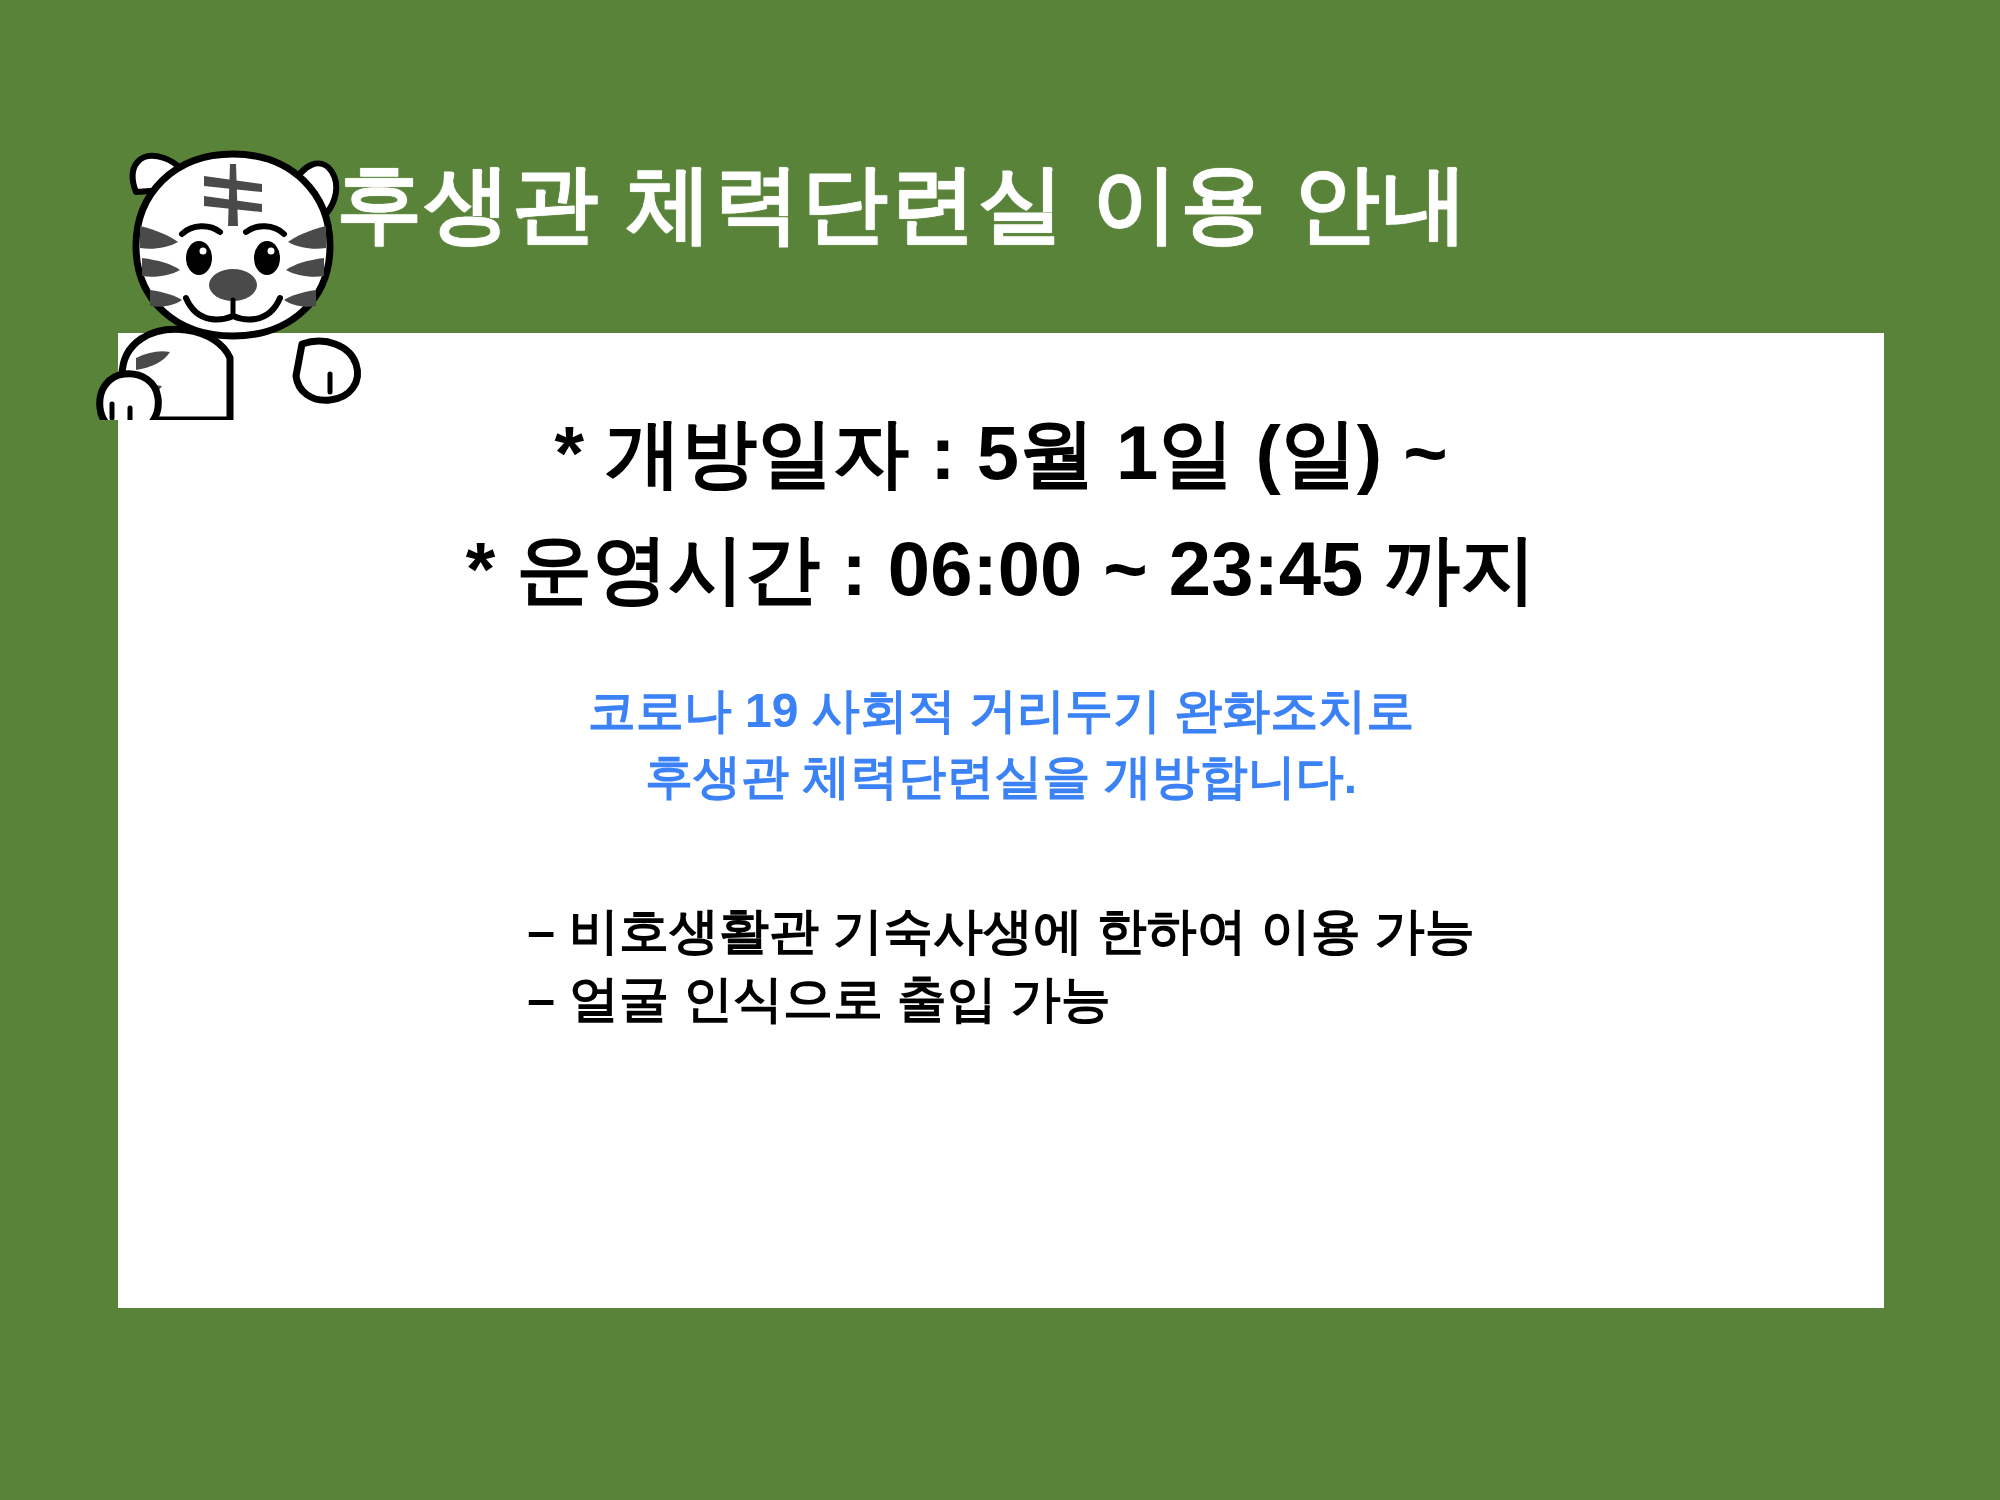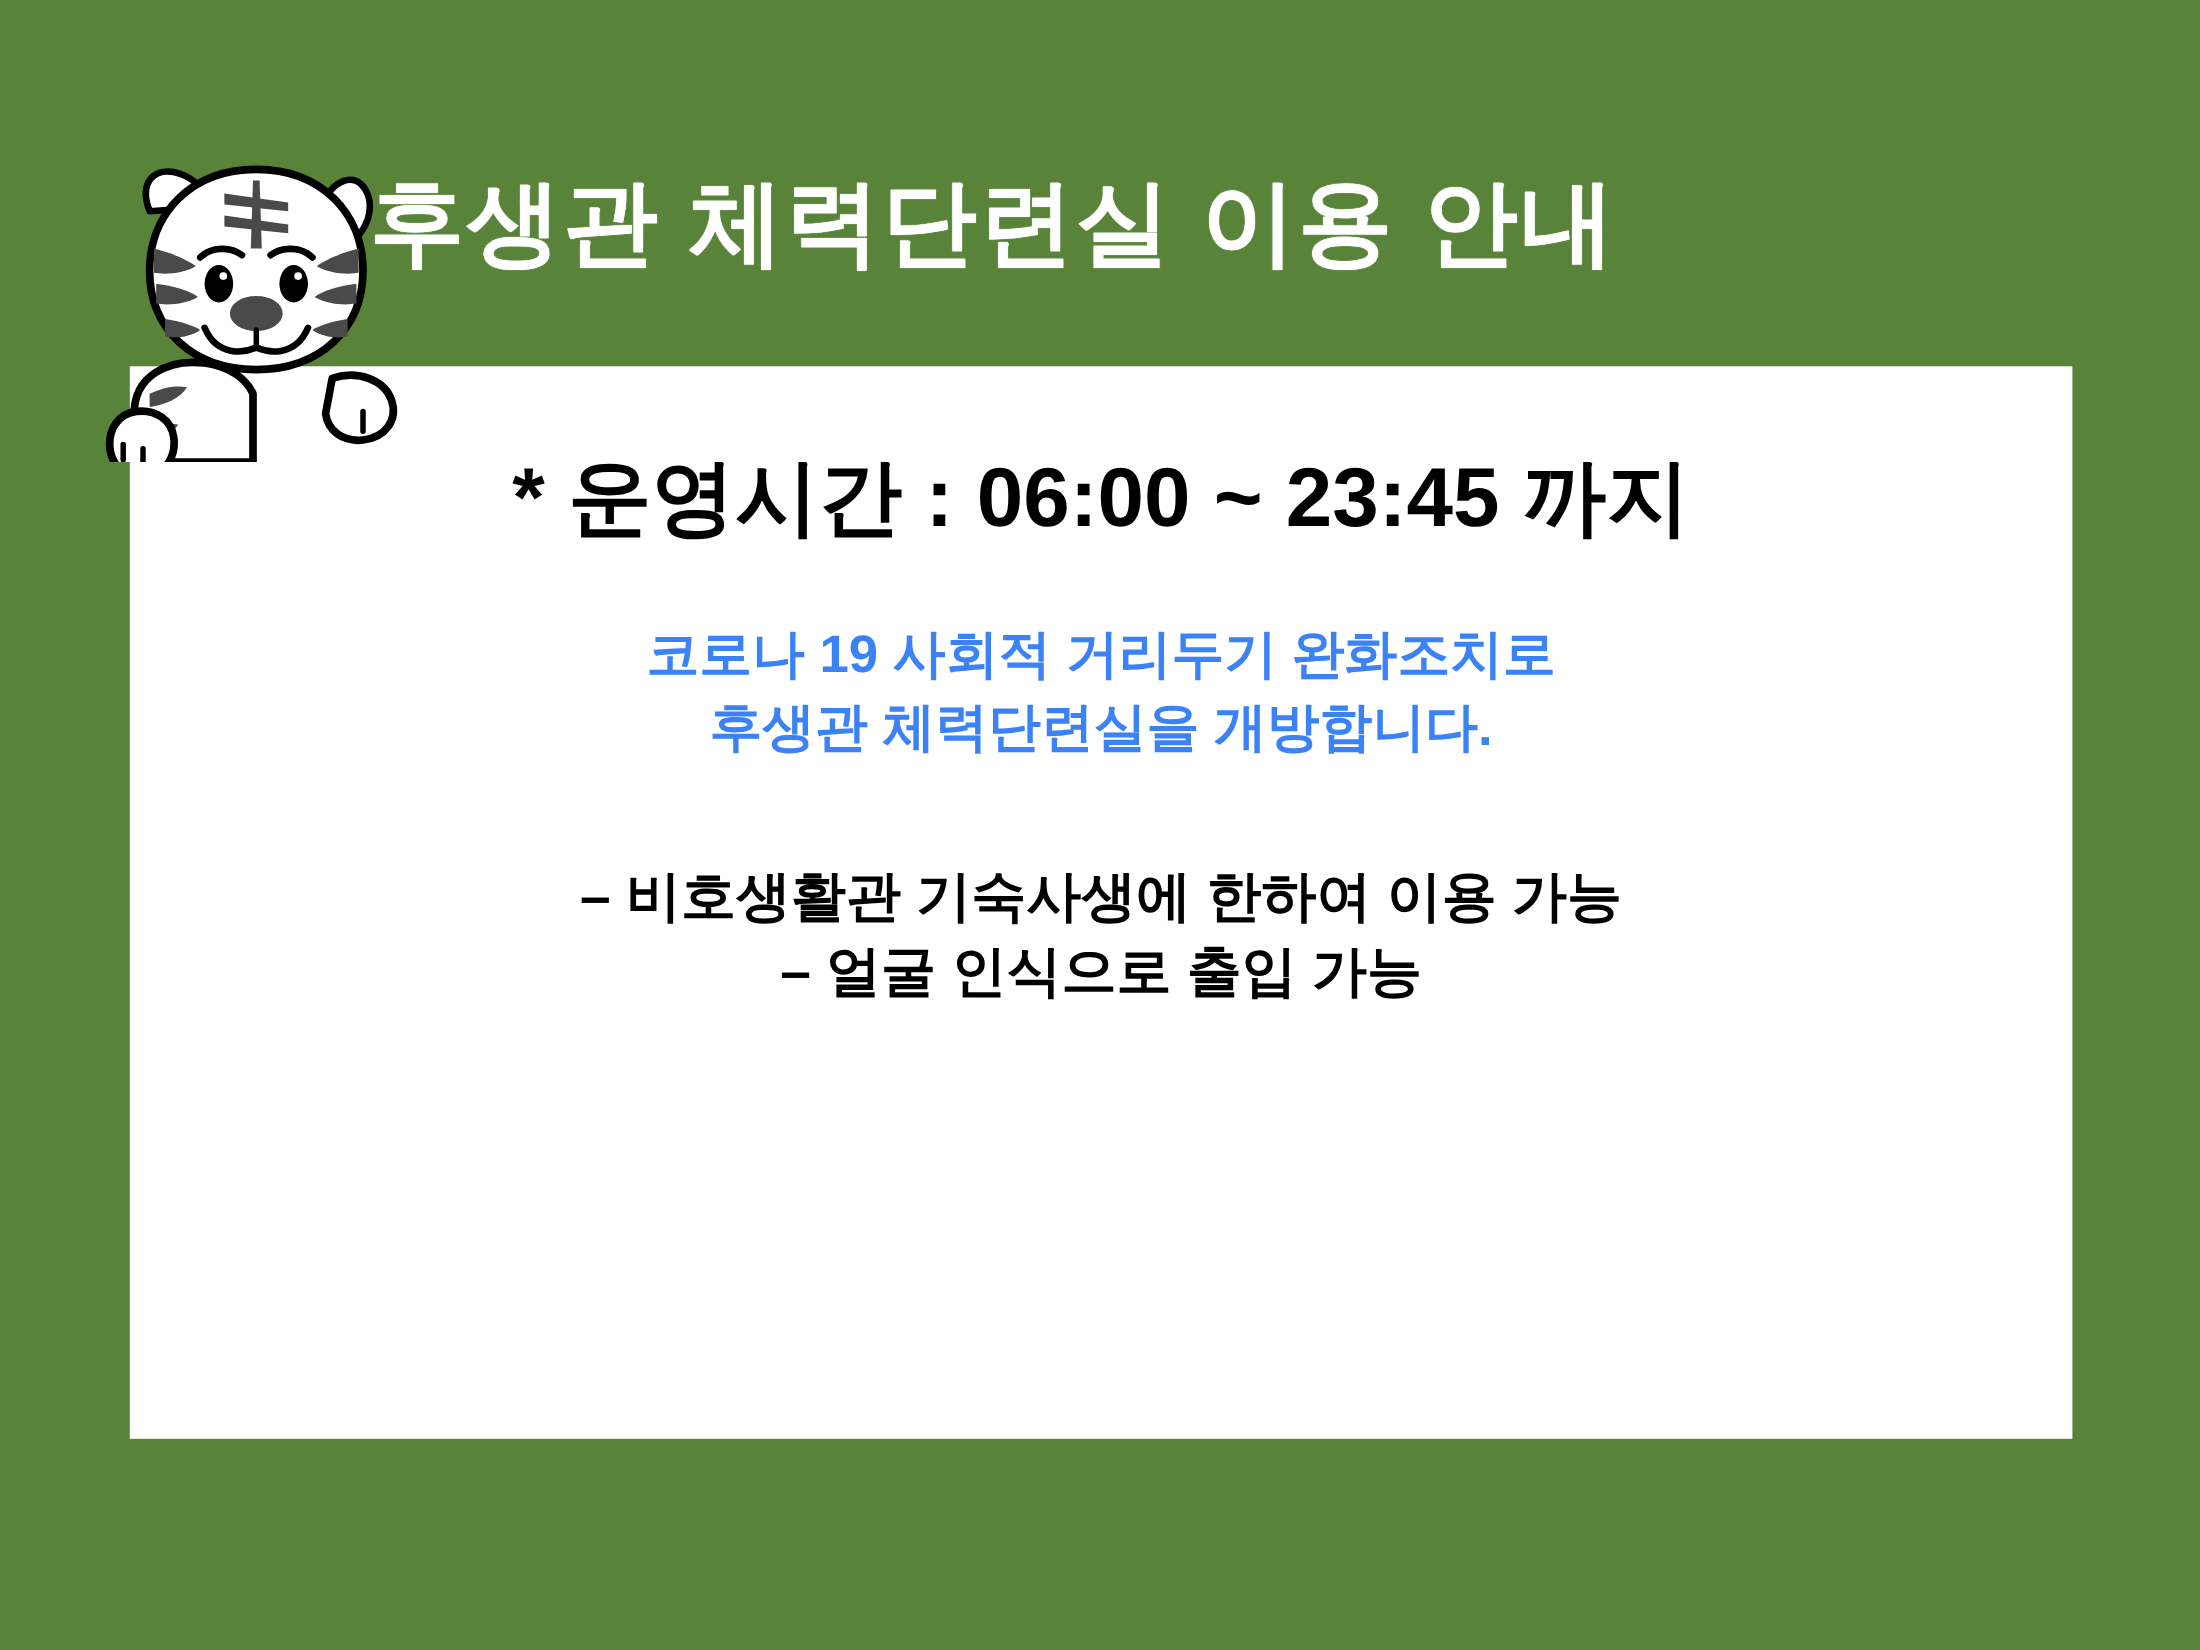--- a/index.html
+++ b/index.html
@@ -82,21 +82,20 @@
     text-align: center;
     line-height: 1.38;
     white-space: nowrap;
   }
 
   .bullet-block {
     margin-top: 86px;
     color: #000000;
     font-size: 50px;
     font-weight: bold;
-    text-align: center;
     line-height: 1.36;
     white-space: nowrap;
   }
 
   
   .footer {
     position: absolute;
     left: 0;
     top: 1355px;
     width: 2000px;
@@ -176,20 +175,21 @@
       <path d="M252 244 L252 262" fill="none" stroke="#000000" stroke-width="5" stroke-linecap="round"></path>
     </svg>
   </div>
 
   <div class="title">후생관 체력단련실 이용 안내</div>
 
   <div class="card">
     <div class="card-inner">
 
       <div>
+        <div class="headline">* 개방일자 : 5월 1일 (일) ~</div>
         <div class="headline">* 운영시간 : 06:00 ~ 23:45 까지</div>
       </div>
 
       <div class="para-block">
         <div>코로나 19 사회적 거리두기 완화조치로</div>
         <div>후생관 체력단련실을 개방합니다.</div>
       </div>
 
       <div class="bullet-block">
         <div>– 비호생활관 기숙사생에 한하여 이용 가능</div>

